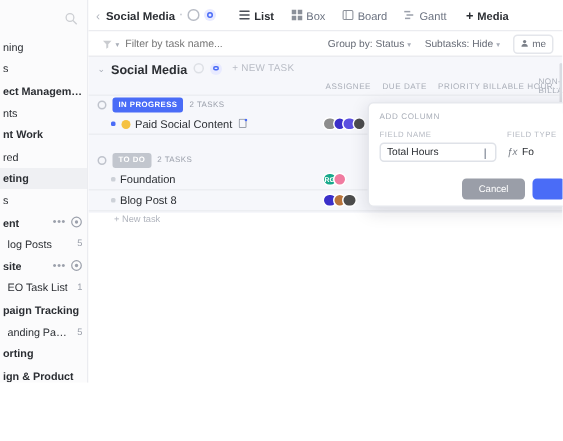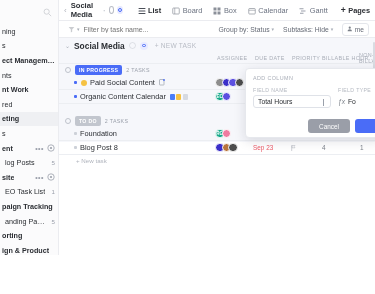--- a/index.html
+++ b/index.html
@@ -64,21 +64,21 @@
     width: 7.5px; height: 7.5px; border-radius: 50%;
     border: 1.1px solid #b9bdc6;
   }
   .tb-ico-blue {
     width: 8.5px; height: 8.5px; border-radius: 50%;
     background: #e8eaff; display:flex; align-items:center; justify-content:center;
   }
   .tb-ico-blue .inner { width:4px; height:4px; border-radius:50%; border:1.3px solid #4a6cf7;}
   .tb-views { display: flex; align-items: center; margin-left: 10px; gap: 1px; }
   .tb-view {
-    display: flex; align-items: flex-end; gap: 2.5px;
+    display: flex; align-items: flex-start; gap: 2.5px;
     padding: 3px 5px; font-size: 7.4px; color: #6b7280;
     border-radius: 3px;
   }
   .tb-view.active { color: #2b2e33; font-weight: bold; }
   .tb-view .vi { width: 8px; height: 8px; flex: 0 0 auto; }
   .tb-add {
     display:flex; align-items:center; gap:2.5px;
     font-size: 7.4px; color: #2b2e33; font-weight: bold;
     padding: 3px 5px; margin-left: 3px;
   }
@@ -324,53 +324,46 @@
         <div class="tb-view active">
           <svg class="vi" viewBox="0 0 16 16">
             <rect x="1" y="2" width="14" height="2" rx="1" fill="#4a4f58"></rect>
             <rect x="1" y="7" width="14" height="2" rx="1" fill="#4a4f58"></rect>
             <rect x="1" y="12" width="14" height="2" rx="1" fill="#4a4f58"></rect>
           </svg>
           <span>List</span>
         </div>
         <div class="tb-view">
           <svg class="vi" viewBox="0 0 16 16">
-            <rect x="1.5" y="2" width="13" height="12" rx="1.5" fill="none" stroke="#8b9099" stroke-width="1.4"></rect>
-            <line x1="5.5" y1="2" x2="5.5" y2="14" stroke="#8b9099" stroke-width="1.2"></line>
-          </svg>
-          <span>Board</span>
-        </div>
-        <div class="tb-view">
-          <svg class="vi" viewBox="0 0 16 16">
             <rect x="1" y="1" width="6" height="6" fill="#8b9099"></rect>
             <rect x="9" y="1" width="6" height="6" fill="#8b9099"></rect>
             <rect x="1" y="9" width="6" height="6" fill="#8b9099"></rect>
             <rect x="9" y="9" width="6" height="6" fill="#8b9099"></rect>
           </svg>
           <span>Box</span>
         </div>
         <div class="tb-view">
           <svg class="vi" viewBox="0 0 16 16">
-            <rect x="1.5" y="3" width="13" height="11" rx="1.5" fill="none" stroke="#8b9099" stroke-width="1.4"></rect>
-            <line x1="1.5" y1="6.5" x2="14.5" y2="6.5" stroke="#8b9099" stroke-width="1.2"></line>
-          </svg>
-          <span>Calendar</span>
+            <rect x="1.5" y="2" width="13" height="12" rx="1.5" fill="none" stroke="#8b9099" stroke-width="1.4"></rect>
+            <line x1="5.5" y1="2" x2="5.5" y2="14" stroke="#8b9099" stroke-width="1.2"></line>
+          </svg>
+          <span>Board</span>
         </div>
         <div class="tb-view">
           <svg class="vi" viewBox="0 0 16 16">
             <rect x="1" y="2.5" width="8" height="2" fill="#9ba0ab"></rect>
             <rect x="4" y="7" width="9" height="2" fill="#9ba0ab"></rect>
             <rect x="2" y="11.5" width="7" height="2" fill="#9ba0ab"></rect>
           </svg>
           <span>Gantt</span>
         </div>
       </div>
     <div class="tb-add">
       <span class="plus-glyph">+</span>
-      <span>Pages</span>
+      <span>Media</span>
     </div>
   </div>
 
   <div id="filterbar">
     <svg class="fb-filter-icon" viewBox="0 0 16 16">
       <path d="M1.5 2.5h13l-5 5.6v5l-3 1.6v-6.6z" fill="#8b9099"></path>
     </svg>
     <span class="fb-caret">▾</span>
     <input class="fb-input" type="text" placeholder="Filter by task name..." style="">
     <div class="fb-right">
@@ -426,33 +419,20 @@
             <span class="task-name">Paid Social Content</span>
             <svg class="task-attach" viewBox="0 0 12 14">
               <rect x="1" y="1" width="9" height="11" rx="1" fill="none" stroke="#9ba0ab" stroke-width="1.4"></rect>
               <circle cx="10" cy="2" r="1.8" fill="#4a6cf7"></circle>
             </svg>
             <span class="avatars" style="left:156px">
               <span class="av" style="background:#8d8d8d"></span>
               <span class="av" style="background:#3b2fc9"></span>
               <span class="av" style="background:#5b4fe0"></span>
               <span class="av" style="background:#4d4d4d"></span>
-            </span>
-          </div>
-          <div class="task-row">
-            <span class="dragdot"></span>
-            <span class="task-name">Organic Content Calendar</span>
-            <span class="task-tags">
-              <span class="tag" style="background:#4a7cf7"></span>
-              <span class="tag" style="background:#f5c243"></span>
-              <span class="tag" style="background:#d6dae2"></span>
-            </span>
-            <span class="avatars" style="left:156px">
-              <span class="av" style="background:#17a98b">EC</span>
-              <span class="av" style="background:#5b4fe0"></span>
             </span>
           </div>
           <div class="newtask">+ New task</div>
           <div class="group-row">
             <span class="grp-caret"></span>
             <span class="grp-badge" style="background:#c2c6ce">TO DO</span>
             <span class="grp-count">2 TASKS</span>
           </div>
           <div class="task-row">
             <span class="dragdot grey"></span>

